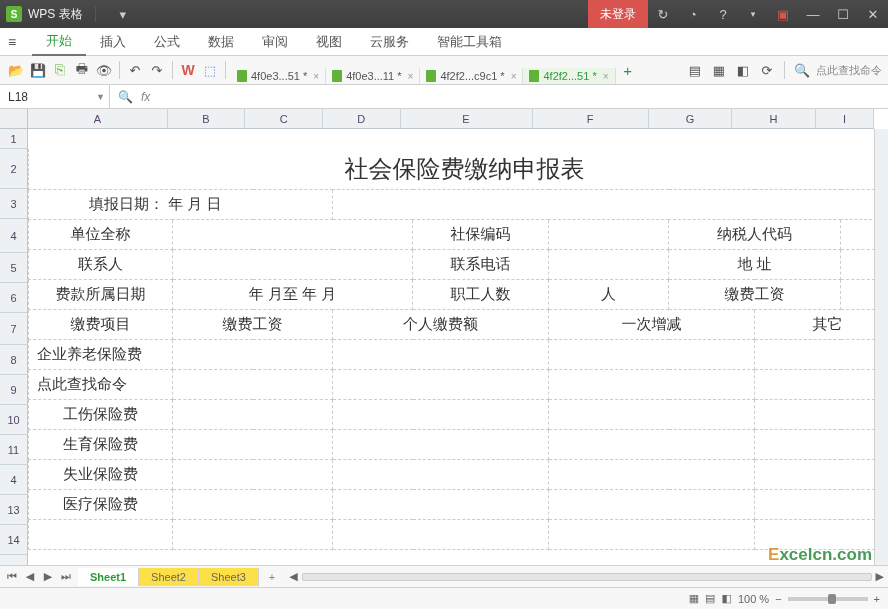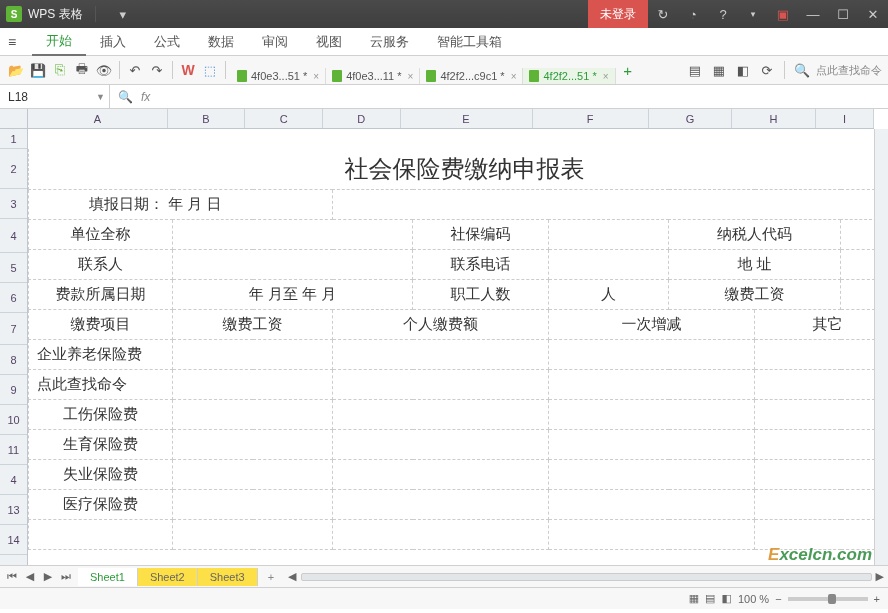--- a/index.html
+++ b/index.html
@@ -42,29 +42,29 @@
 .cells table { border-collapse: collapse; width: 100%; table-layout: fixed; }
 .cells td { border: 1px dashed #ccc; height: 30px; padding: 0 4px; font-size: 15px; color: #333; text-align: center; white-space: nowrap; }
 .cells tr.title-row td { height: 40px; border-top: none; }
 .cells .title-cell { font-size: 24px; font-family: SimSun, serif; }
 .cells tr.r1 td { height: 20px; border: none; }
 .vscroll { position: absolute; right: 0; top: 20px; bottom: 0; width: 14px; background: #eef1f3; border-left: 1px solid #d0d0d0; }
 .sheetbar { height: 22px; background: #f7f7f7; border-top: 1px solid #d0d0d0; display: flex; align-items: center; font-size: 11px; color: #666; }
 .sb-nav { display: flex; gap: 2px; padding: 0 4px; }
 .sb-nav span { width: 16px; text-align: center; }
 .sheet-tab { padding: 3px 12px; border-right: 1px solid #d0d0d0; background: #fde047; }
-.sheet-tab.active { background: #fff; color: #2e9b3a; }
+.sheet-tab.active { background: #fff; color: #2e9b3a; font-weight: bold; }
 .sb-add { padding: 0 10px; color: #888; }
 .sb-scroll { flex: 1; display: flex; align-items: center; padding: 0 4px; }
 .sb-scroll .track { flex: 1; height: 8px; background: #e3e6e9; border: 1px solid #ccc; border-radius: 2px; position: relative; margin: 0 4px; }
 .statusbar { height: 22px; background: #f7f7f7; border-top: 1px solid #d0d0d0; display: flex; align-items: center; }
 .status-right { margin-left: auto; display: flex; align-items: center; gap: 6px; padding-right: 8px; font-size: 11px; color: #666; }
 .zoom-track { width: 80px; height: 4px; background: #ccc; position: relative; }
 .zoom-track::after { content:''; position:absolute; left:50%; top:-3px; width:8px; height:10px; background:#888; border-radius:2px; }
-.watermark { position: absolute; right: 16px; bottom: 48px; font-size: 17px; font-weight: bold; font-style: italic; color: #2a8a3a; opacity: 0.85; text-shadow: 1px 1px 0 #fff; }
+.watermark { position: absolute; right: 16px; bottom: 48px; font-size: 17px; font-weight: bold; color: #2a8a3a; opacity: 0.85; text-shadow: 1px 1px 0 #fff; }
 .watermark .e { color: #d88b1f; }
 .tool-w { color:#d9534f; font-weight:bold; font-size:14px; }
 .tool-cube { font-size: 13px; }
 </style>
 </head>
 <body>
 
 <div class="titlebar">
   <div class="tb-left">
     <div class="wps-logo">S</div>

